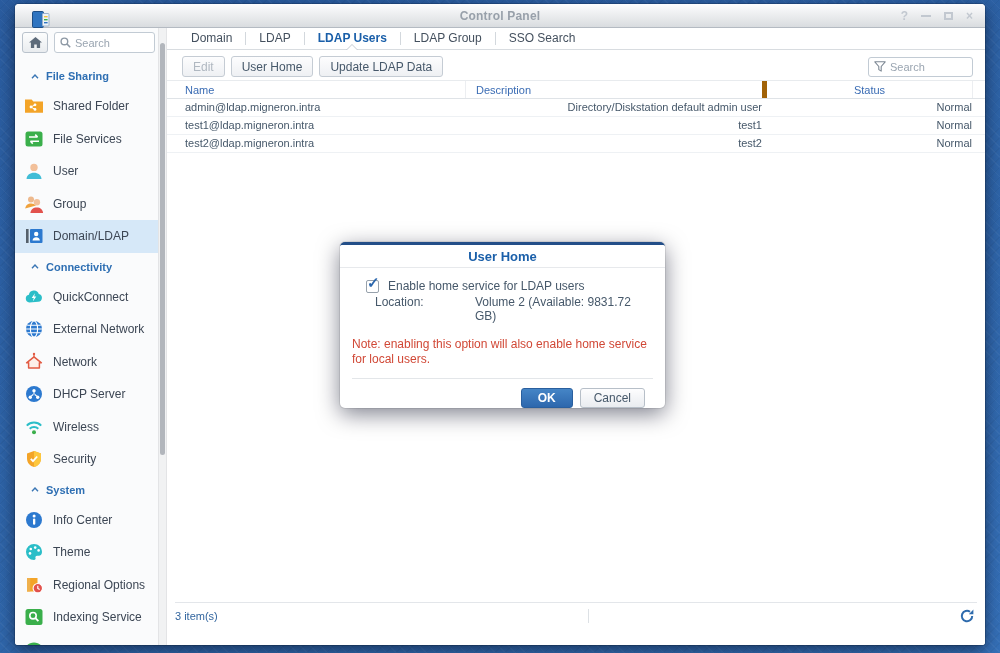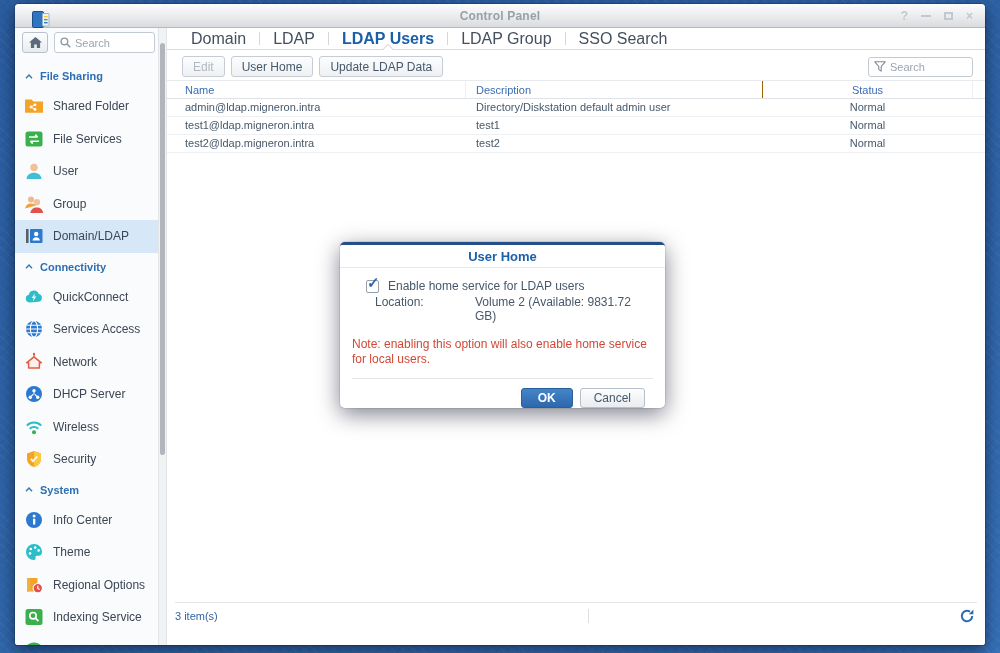--- a/index.html
+++ b/index.html
@@ -36,53 +36,53 @@
   .sidebar-top { flex:none; height:28px; padding:4px 0 0 7px; display:flex; gap:6px; }
   .home-btn { width:26px; height:21px; border:1px solid #b9c2cc; border-radius:3px;
     background:linear-gradient(#fcfdfd,#e9ecef); display:flex; align-items:center; justify-content:center; cursor:pointer; }
   .search-box { display:flex; align-items:center; background:#fff; border:1px solid #c2cbd4; border-radius:3px;
     height:21px; padding-left:5px; gap:4px; }
   .sidebar .search-box { width:101px; }
   .search-box input { border:none; outline:none; font-size:11px; color:#444; width:72px; background:transparent;
     font-family:"Liberation Sans", sans-serif; }
   .search-box input::placeholder { color:#9aa5b1; }
   .sidebar-list { flex:1; padding-top:6px; overflow:hidden; }
-  .section-header { height:28px; display:flex; align-items:center; padding-left:10px; gap:7px;
+  .section-header { height:28px; display:flex; align-items:center; padding-left:16px; gap:7px;
     color:#2e6fb3; font-size:11px; font-weight:bold; cursor:pointer; }
   .side-item { height:32.5px; display:flex; align-items:center; padding-left:9px; gap:9px;
     font-size:12px; color:#3c4654; cursor:pointer; }
   .side-item.selected { background:#d6e8f8; }
   .icon20 { width:20px; height:20px; flex:none; }
   .side-scrollbar { width:9px; flex:none; background:#f1f2f3; border-left:1px solid #e3e4e6; border-right:1px solid #e3e4e6; position:relative; }
   .side-scrollbar .thumb { position:absolute; left:1px; width:5px; top:15px; height:412px; background:#b2b6bc; border-radius:3px; }
   
   .main { flex:1; display:flex; flex-direction:column; background:#fff; min-width:0; }
   .tabbar { height:22px; flex:none; display:flex; align-items:stretch; padding-left:11px; border-bottom:1px solid #d8dce0; }
-  .tab { padding:0 13px; font-size:16px; color:#44505e; line-height:21px; position:relative; cursor:pointer; white-space:nowrap; }
+  .tab { padding:0 13px; font-size:12px; color:#44505e; line-height:21px; position:relative; cursor:pointer; white-space:nowrap; }
   .tab.active { color:#1a5fa9; font-weight:bold; }
   .tab.active::before { content:""; position:absolute; bottom:-1px; left:50%; margin-left:-6px;
     border-left:6px solid transparent; border-right:6px solid transparent; border-bottom:6px solid #c4cad1; }
   .tab.active::after { content:""; position:absolute; bottom:-1px; left:50%; margin-left:-5px;
     border-left:5px solid transparent; border-right:5px solid transparent; border-bottom:5px solid #fff; }
   .tab-sep { width:1px; height:13px; background:#d3d8dd; align-self:center; }
   .toolbar { height:30px; flex:none; display:flex; align-items:center; gap:6px; padding:3px 12px 0 15px; }
   .tbtn { height:21px; padding:0 10px; font-size:12px; color:#46586a; cursor:pointer;
     background:linear-gradient(#fdfdfe,#eef0f3); border:1px solid #c5ccd4; border-radius:3px;
     font-family:"Liberation Sans", sans-serif; }
   .tbtn.disabled { color:#b0b8c1; cursor:default; }
   .toolbar .search-box { margin-left:auto; width:105px; height:20px; }
   .toolbar .search-box input { width:76px; }
   .thead { display:flex; height:19px; line-height:18px; border-top:1px solid #e8ebee; border-bottom:1px solid #dfe3e7;
     font-size:11px; color:#3a6cb4; flex:none; }
   .c-name { flex:1; padding-left:18px; }
   .c-desc { width:297px; flex:none; padding-left:10px; border-left:1px solid #eceef1; }
-  .c-status { width:211px; flex:none; text-align:center; border-left:1px solid #a16207; border-right:1px solid #eceef1; }
+  .c-status { width:211px; flex:none; text-align:center; border-left:5px solid #a16207; border-right:1px solid #eceef1; }
   .c-pad { width:12px; flex:none; }
   .trow { display:flex; height:18px; line-height:17px; font-size:11px; color:#46586a; border-bottom:1px solid #eef1f4; flex:none; cursor:pointer; }
-  .trow .c-desc, .trow .c-status { border-color:transparent; }
+  .trow .c-desc, .trow .c-status { border-color:transparent;text-align:right; }
   .table-filler { flex:1; }
   .statusbar { flex:none; height:27px; margin:16px 8px; border-top:1px solid #e3e6ea;
     display:flex; align-items:center; justify-content:space-between; gap:6px; padding-right:3px; }
   .count { font-size:11px; color:#33669f; }
   .vsep { width:1px; height:14px; background:#dde1e5; }
   .refresh { cursor:pointer; display:flex; align-items:center; }
   
   .dialog { position:absolute; left:340px; top:242px; width:325px; height:166px; background:#fff;
     border-radius:5px; border-top:3px solid #234e88; z-index:40;
     box-shadow:0 6px 22px rgba(0,5,30,.5), 0 0 0 1px rgba(0,0,0,.08);
@@ -231,21 +231,21 @@
           </div>
 
           <div class="side-item">
             <span class="icon20">
               <svg width="20" height="20" viewBox="0 0 20 20">
                 <circle cx="10" cy="10" r="8" fill="#2c79cf"></circle>
                 <ellipse cx="10" cy="10" rx="3.6" ry="8" fill="none" stroke="#fff" stroke-width="1.1"></ellipse>
                 <path d="M2 10h16M3.2 6.2h13.6M3.2 13.8h13.6" stroke="#fff" stroke-width="1.1" fill="none"></path>
               </svg>
             </span>
-            <span class="lbl">Services Access</span>
+            <span class="lbl">External Network</span>
           </div>
 
           <div class="side-item">
             <span class="icon20">
               <svg width="20" height="20" viewBox="0 0 20 20">
                 <path d="M10 4.8L2.6 10.8h2V16h10.8v-5.2h2z" fill="#fdf0ea" stroke="#e25b43" stroke-width="1.5" stroke-linejoin="round"></path>
                 <line x1="10" y1="4.8" x2="10" y2="2.4" stroke="#e25b43" stroke-width="1.3"></line>
                 <circle cx="10" cy="1.9" r="1.2" fill="#e25b43"></circle>
               </svg>
             </span>

